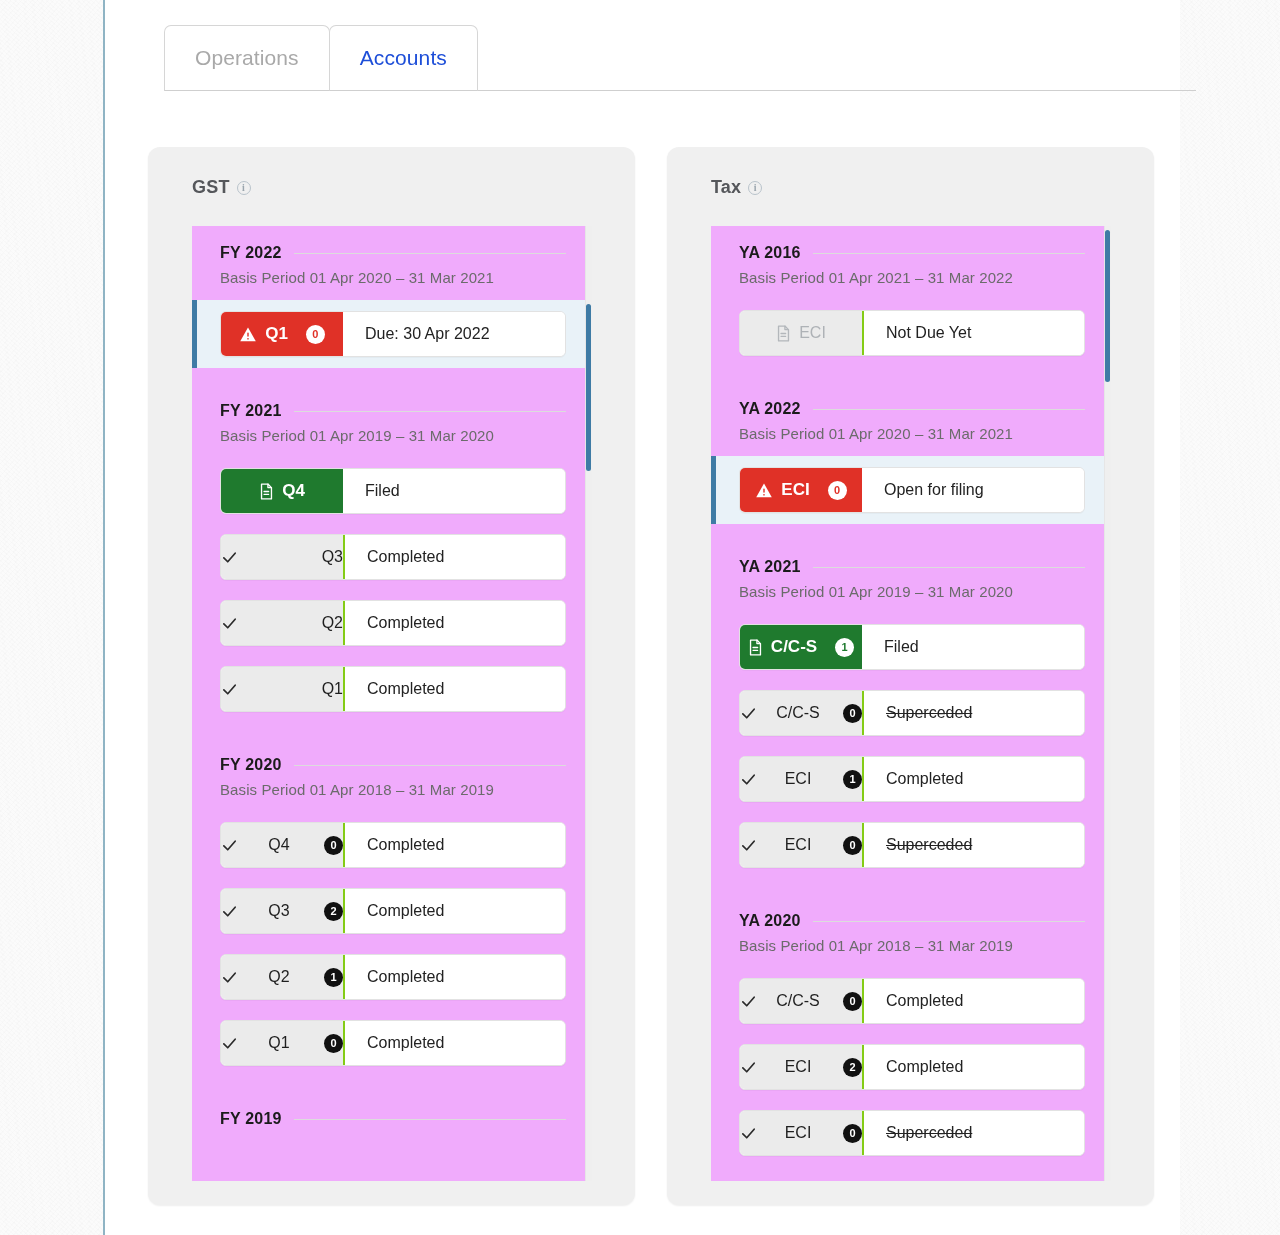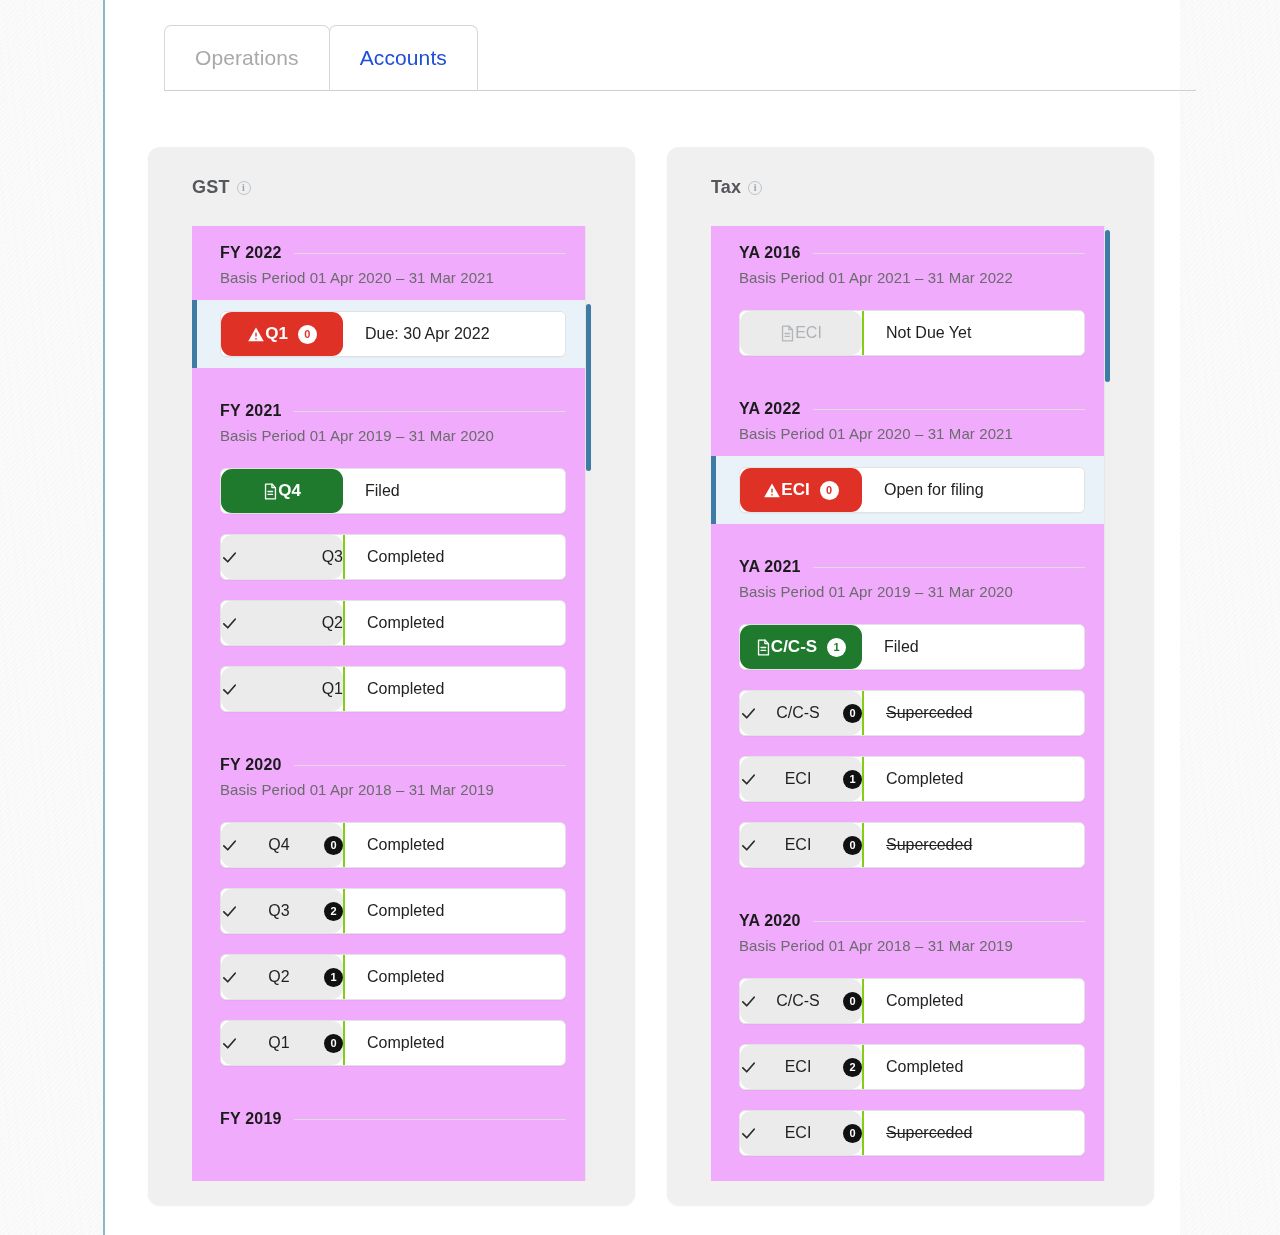--- a/index.html
+++ b/index.html
@@ -242,23 +242,23 @@
     box-shadow: 0 1px 1px rgba(0,0,0,0.03);
     cursor: pointer;
   }
 
   .row-tag {
     width: 122px;
     flex: 0 0 122px;
     display: flex;
     align-items: center;
     justify-content: center;
+    gap: 8px;
     font-size: 16px;
     color: #1f1f1f;
-    border-radius: 11px;
   }
 
   .row-tag.grey { background: #ebebeb; justify-content: space-between; }
   .row-tag.red {
     background: #e03127;
     color: #ffffff;
     font-weight: bold;
     font-size: 17px;
   }
   .row-tag.green {

